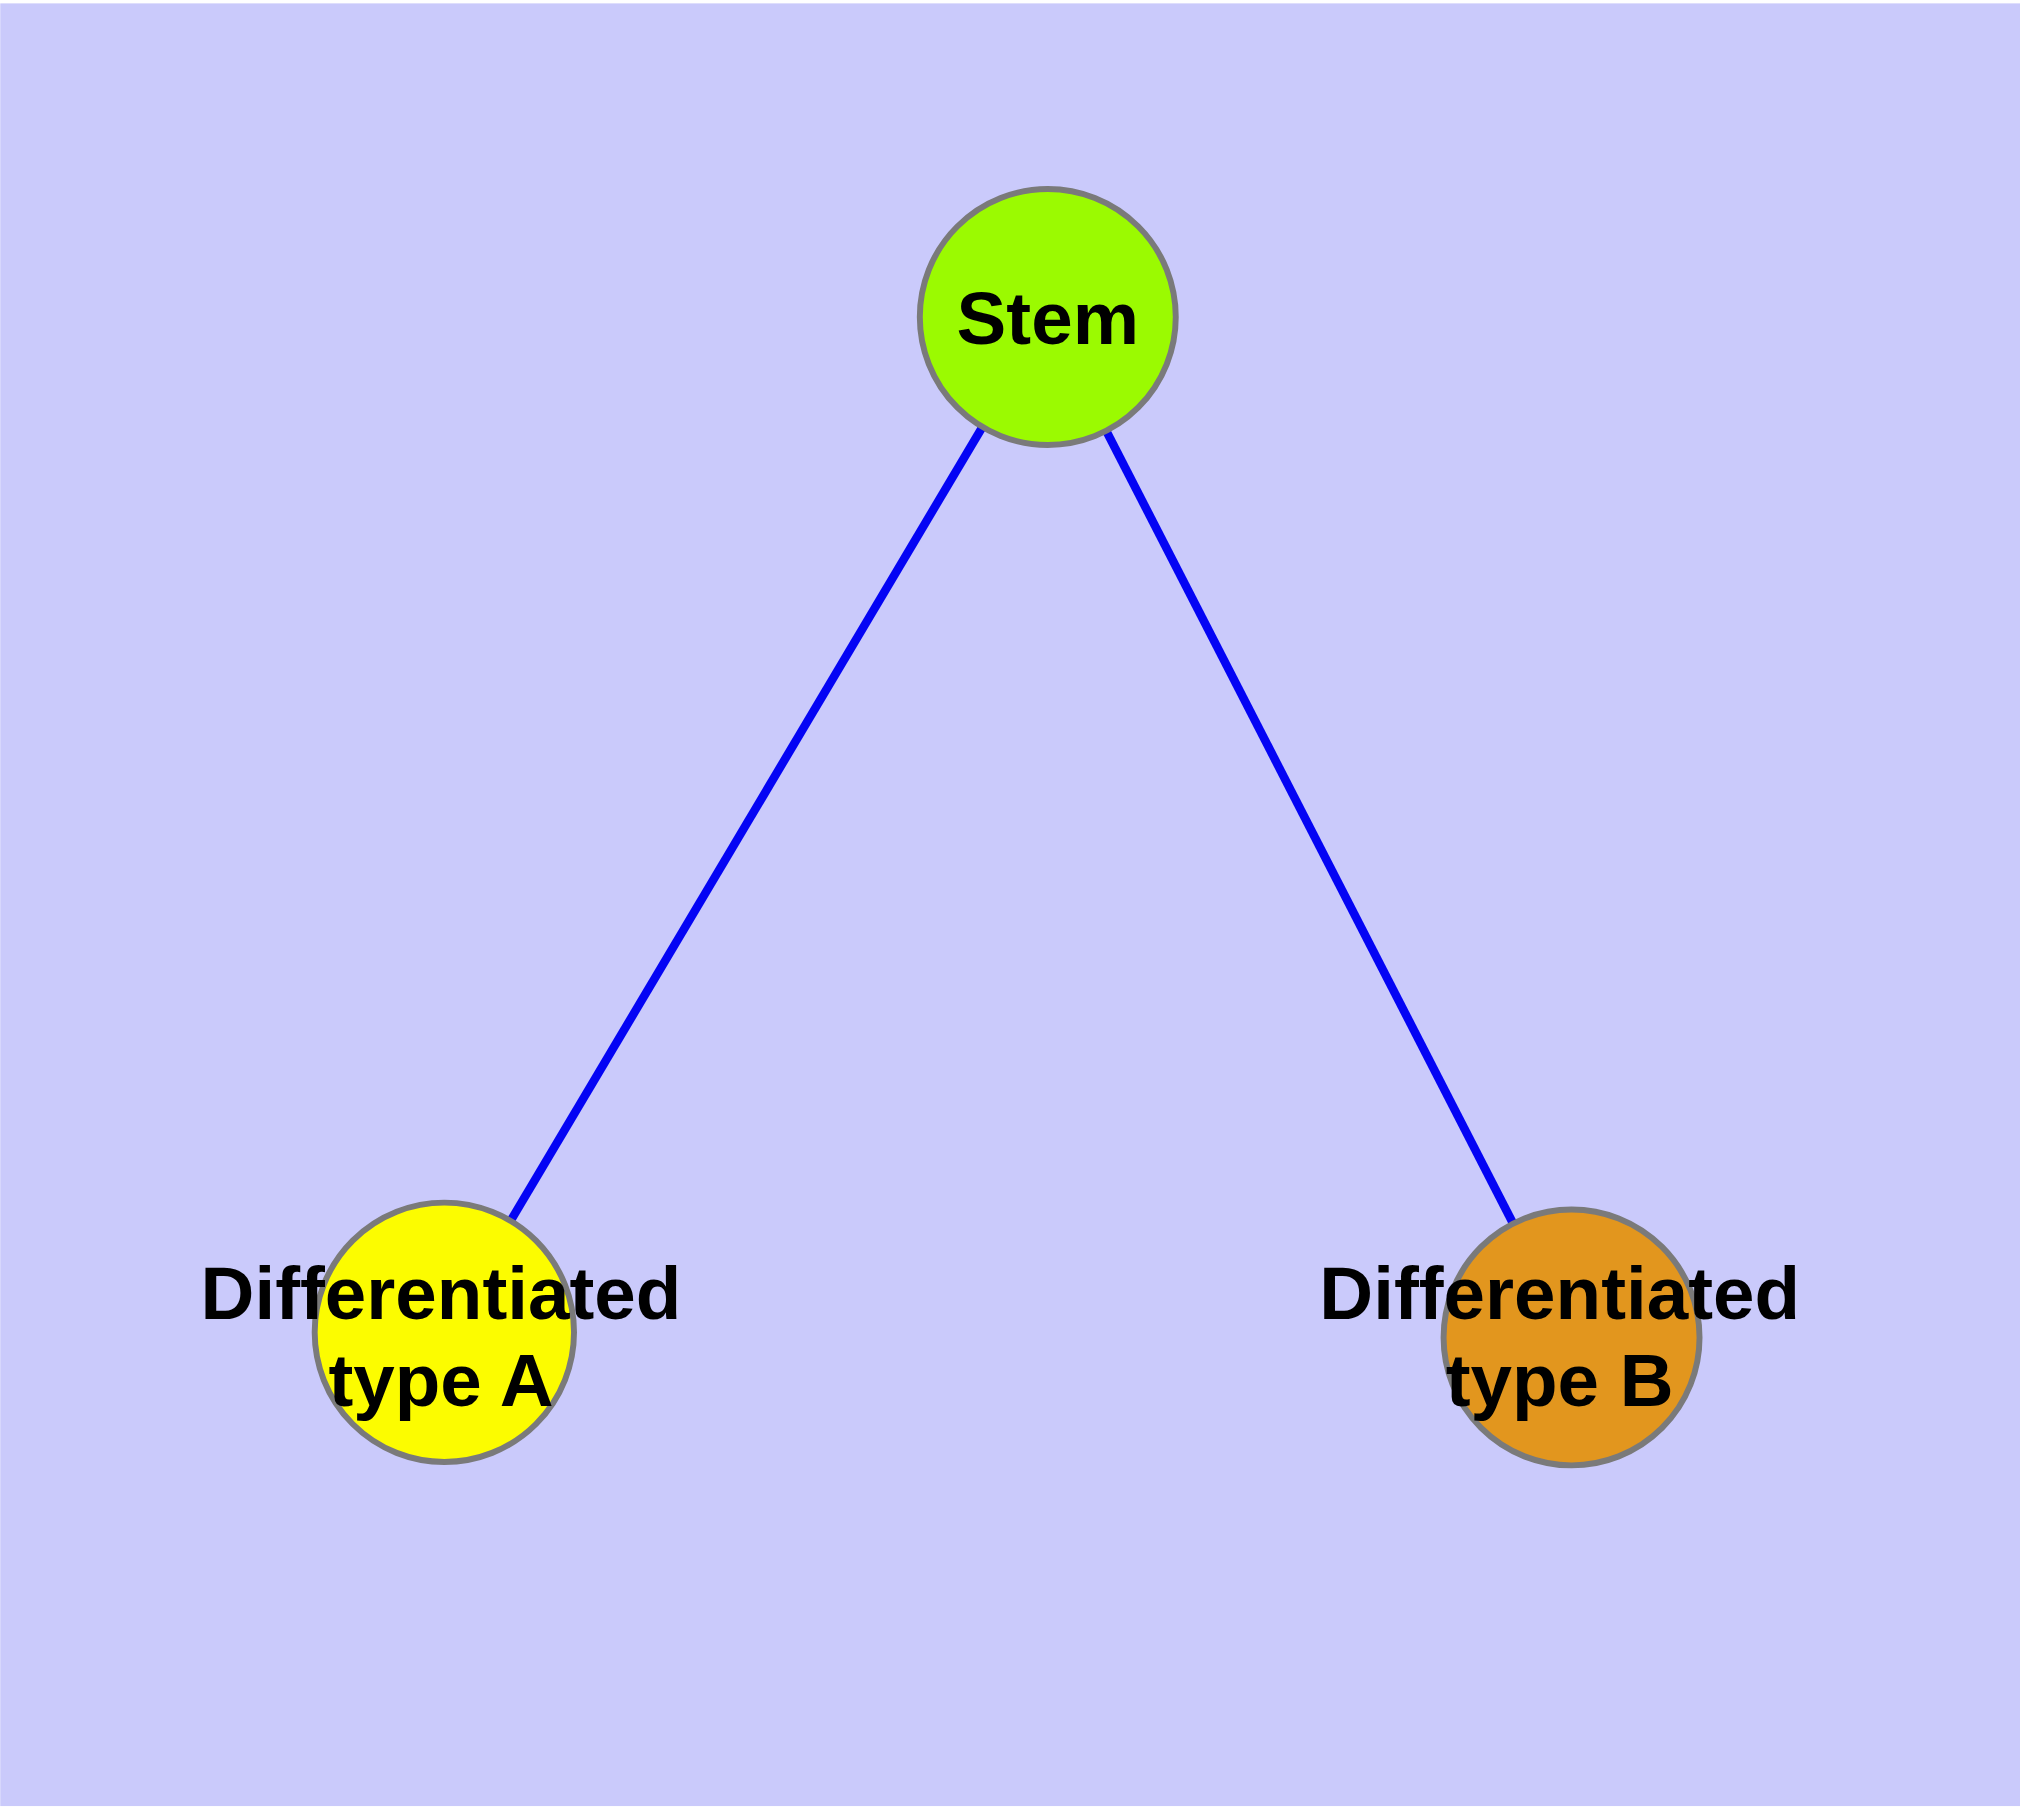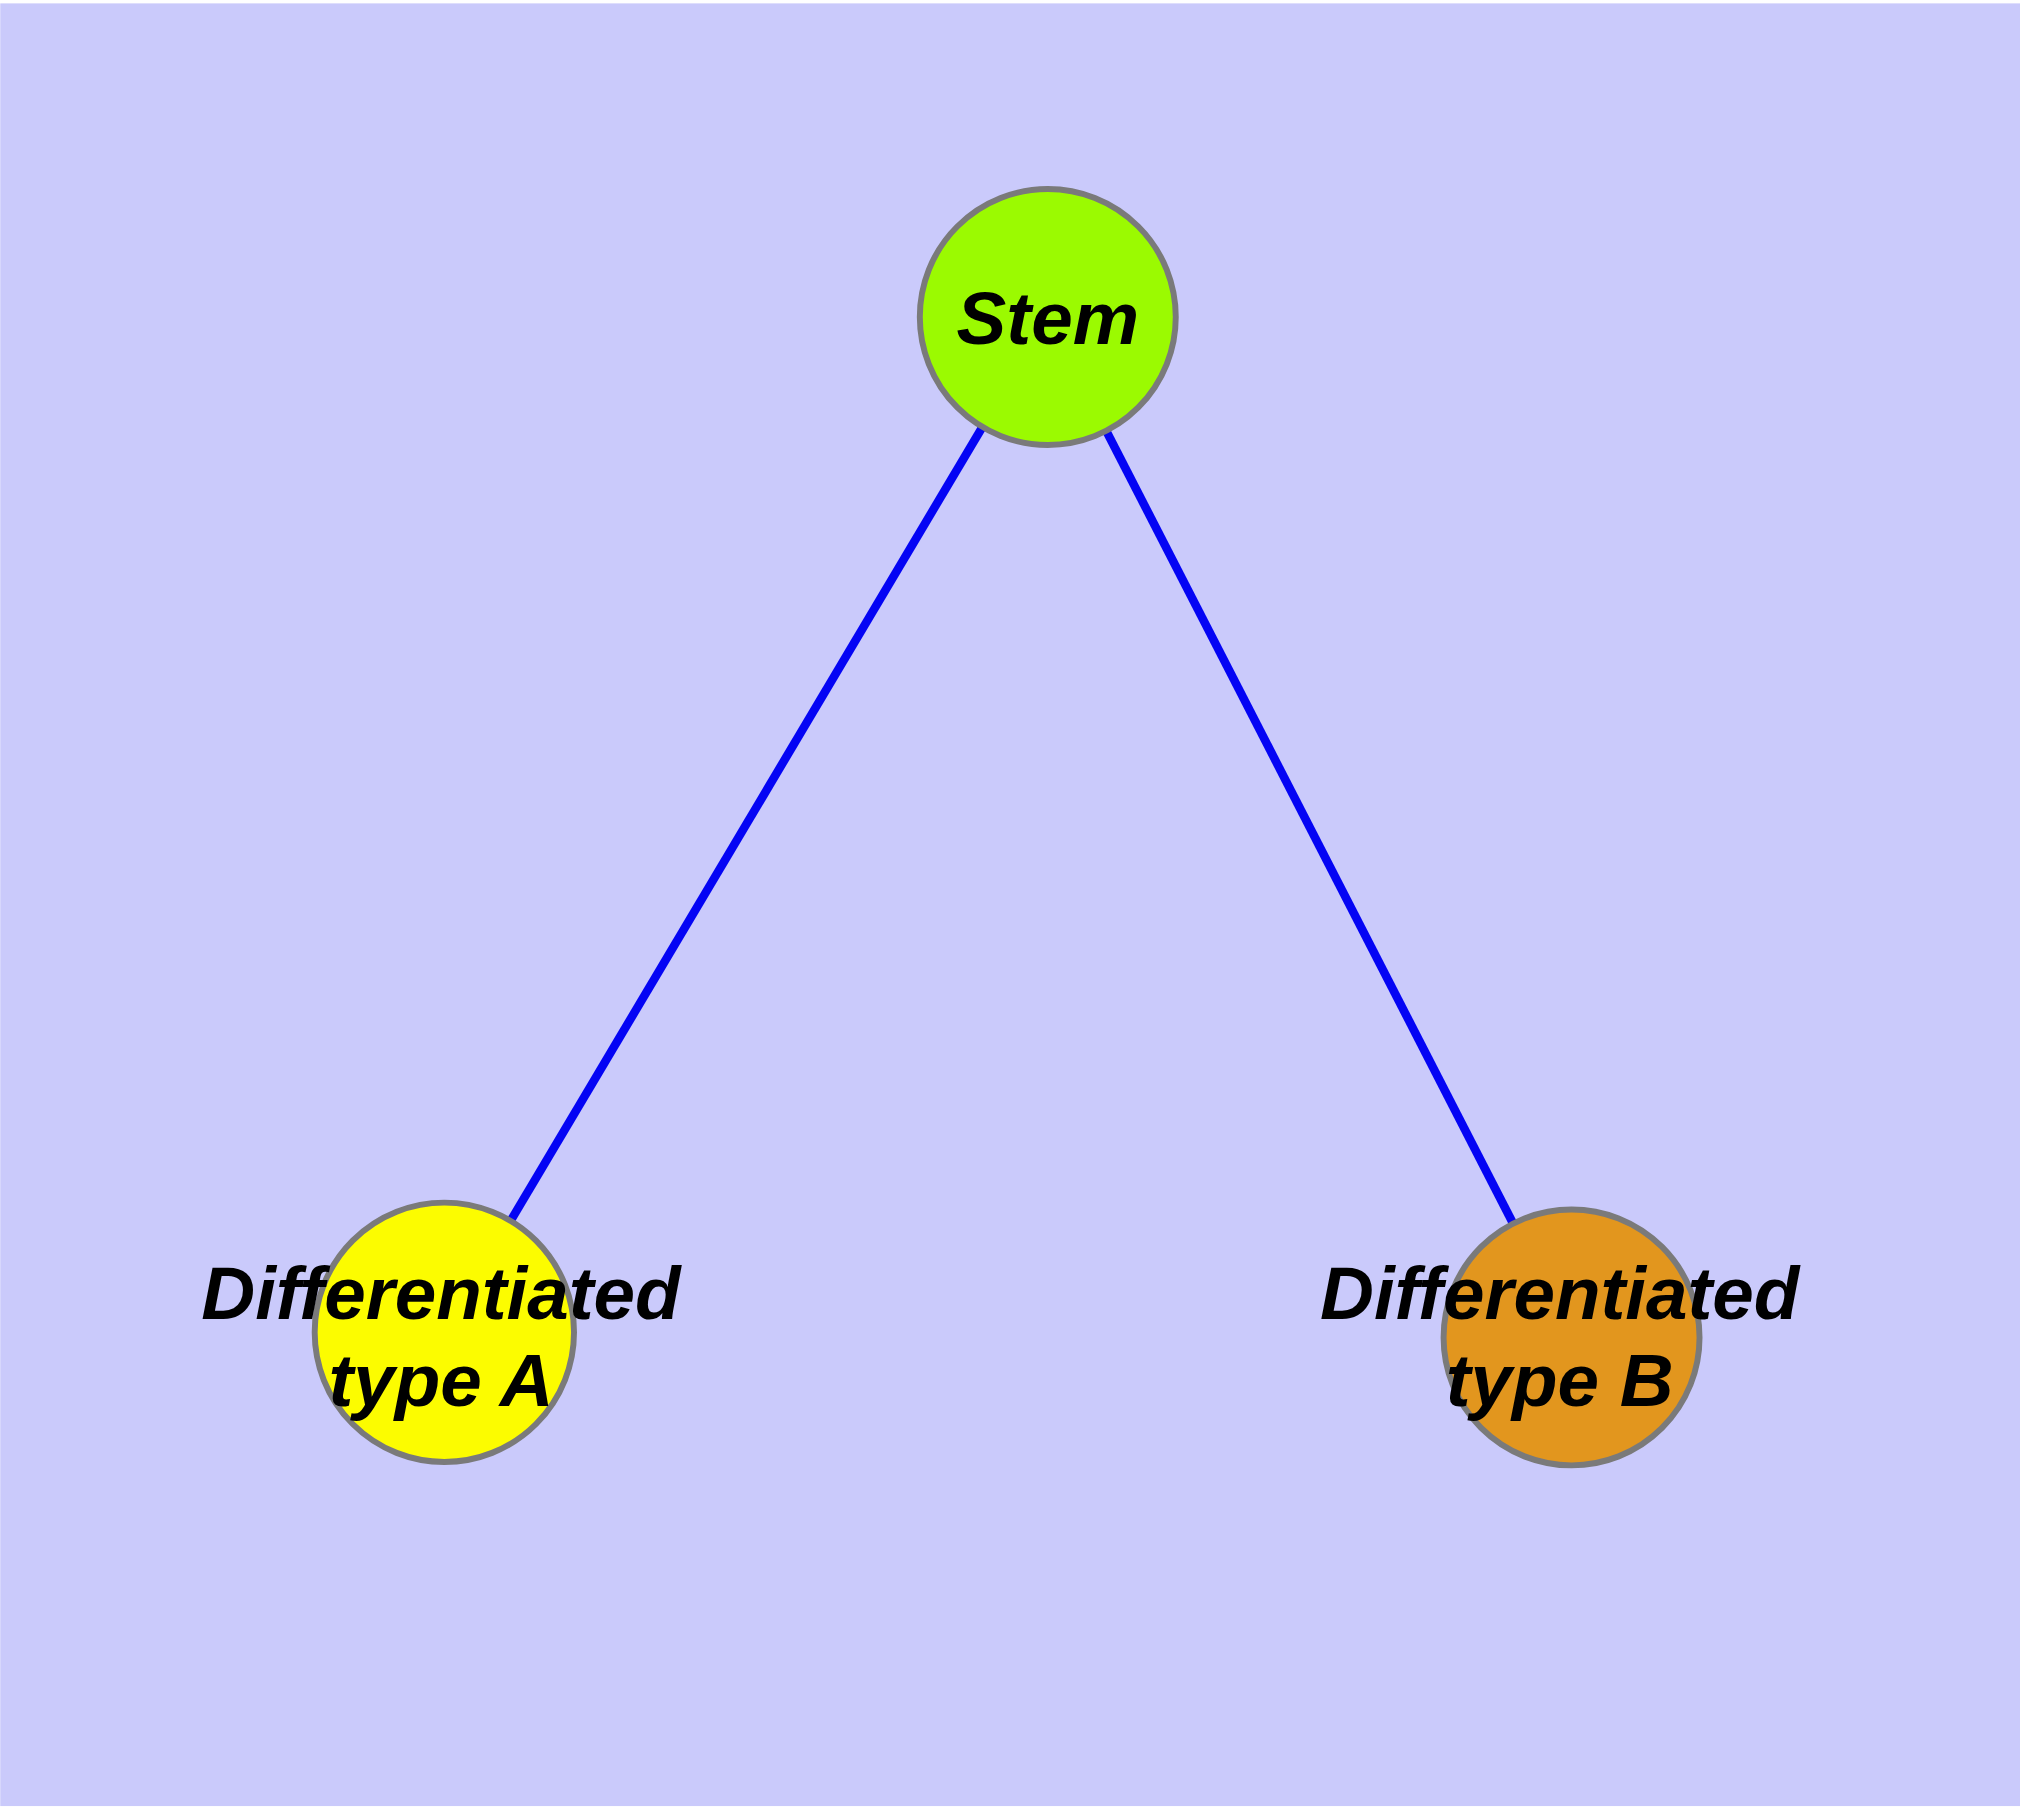--- a/index.html
+++ b/index.html
@@ -4,21 +4,20 @@
 <style>
   html, body {
     margin: 0;
     padding: 0;
     background: #ffffff;
   }
   .stage {
     position: relative;
     width: 2021px;
     height: 1812px;
-    font-style: italic;
   }
   svg.diagram {
     display: block;
     width: 2021px;
     height: 1812px;
   }
   .node {
     stroke: #7a7a7a;
     stroke-width: 7;
   }

